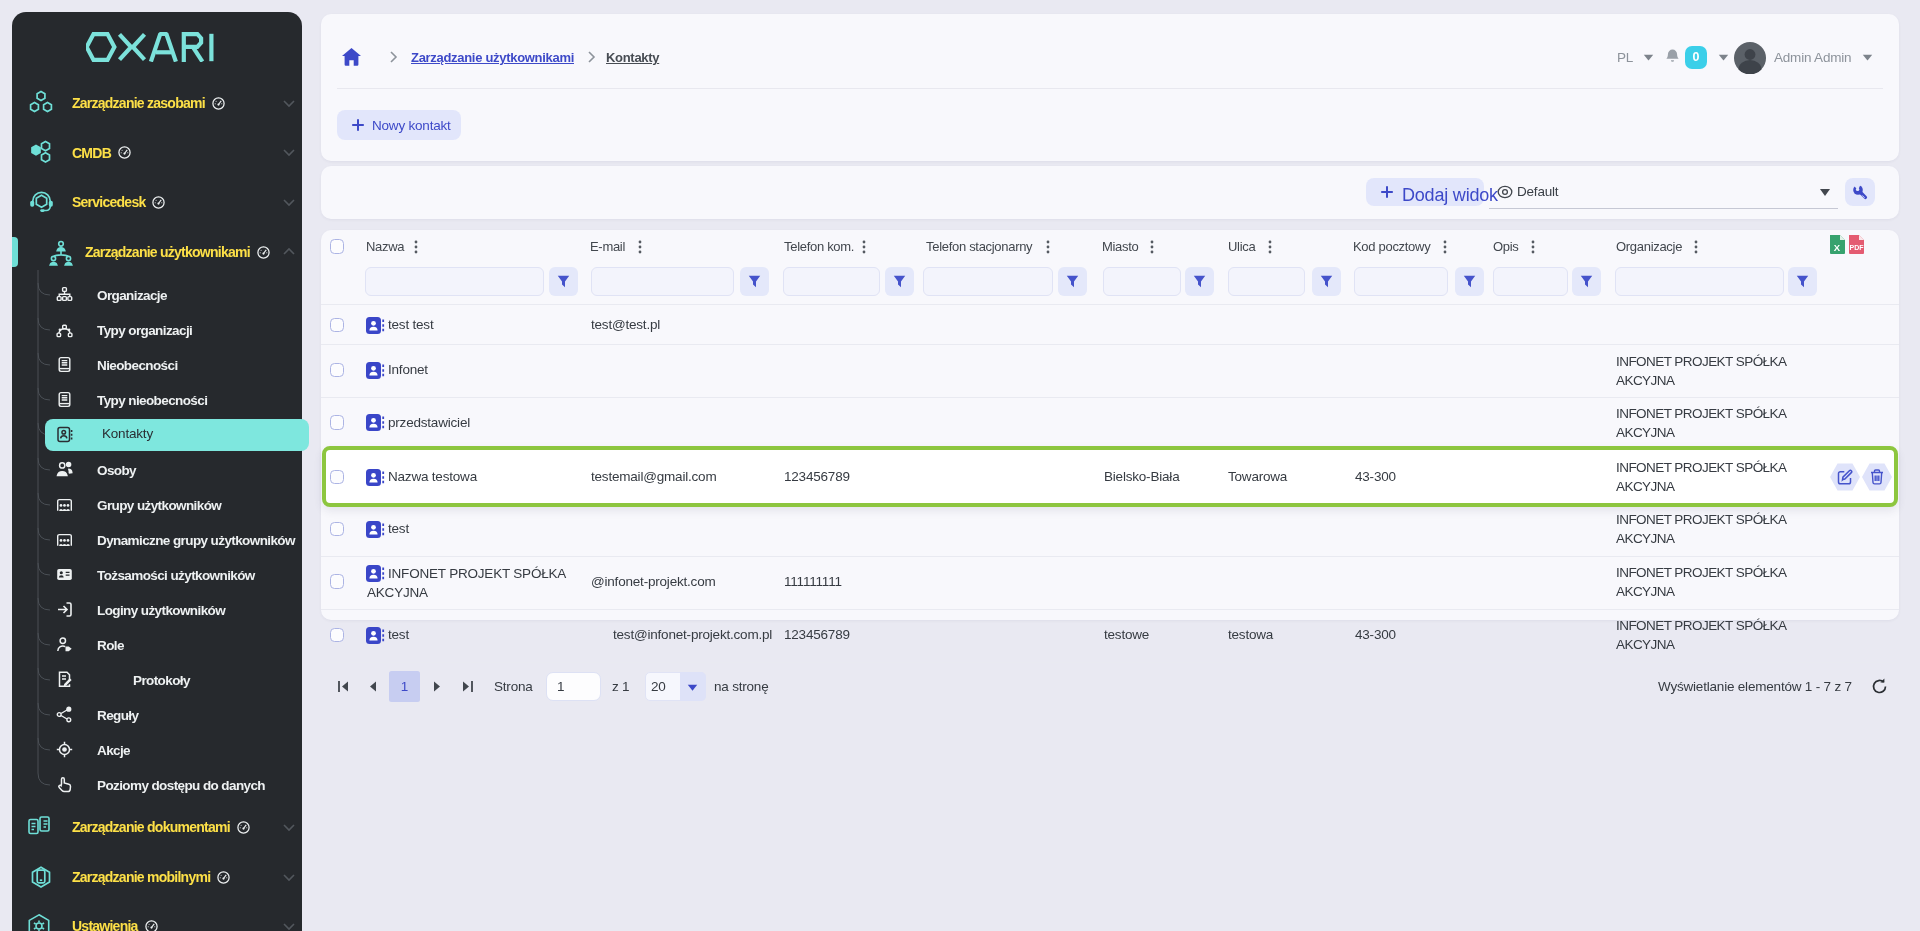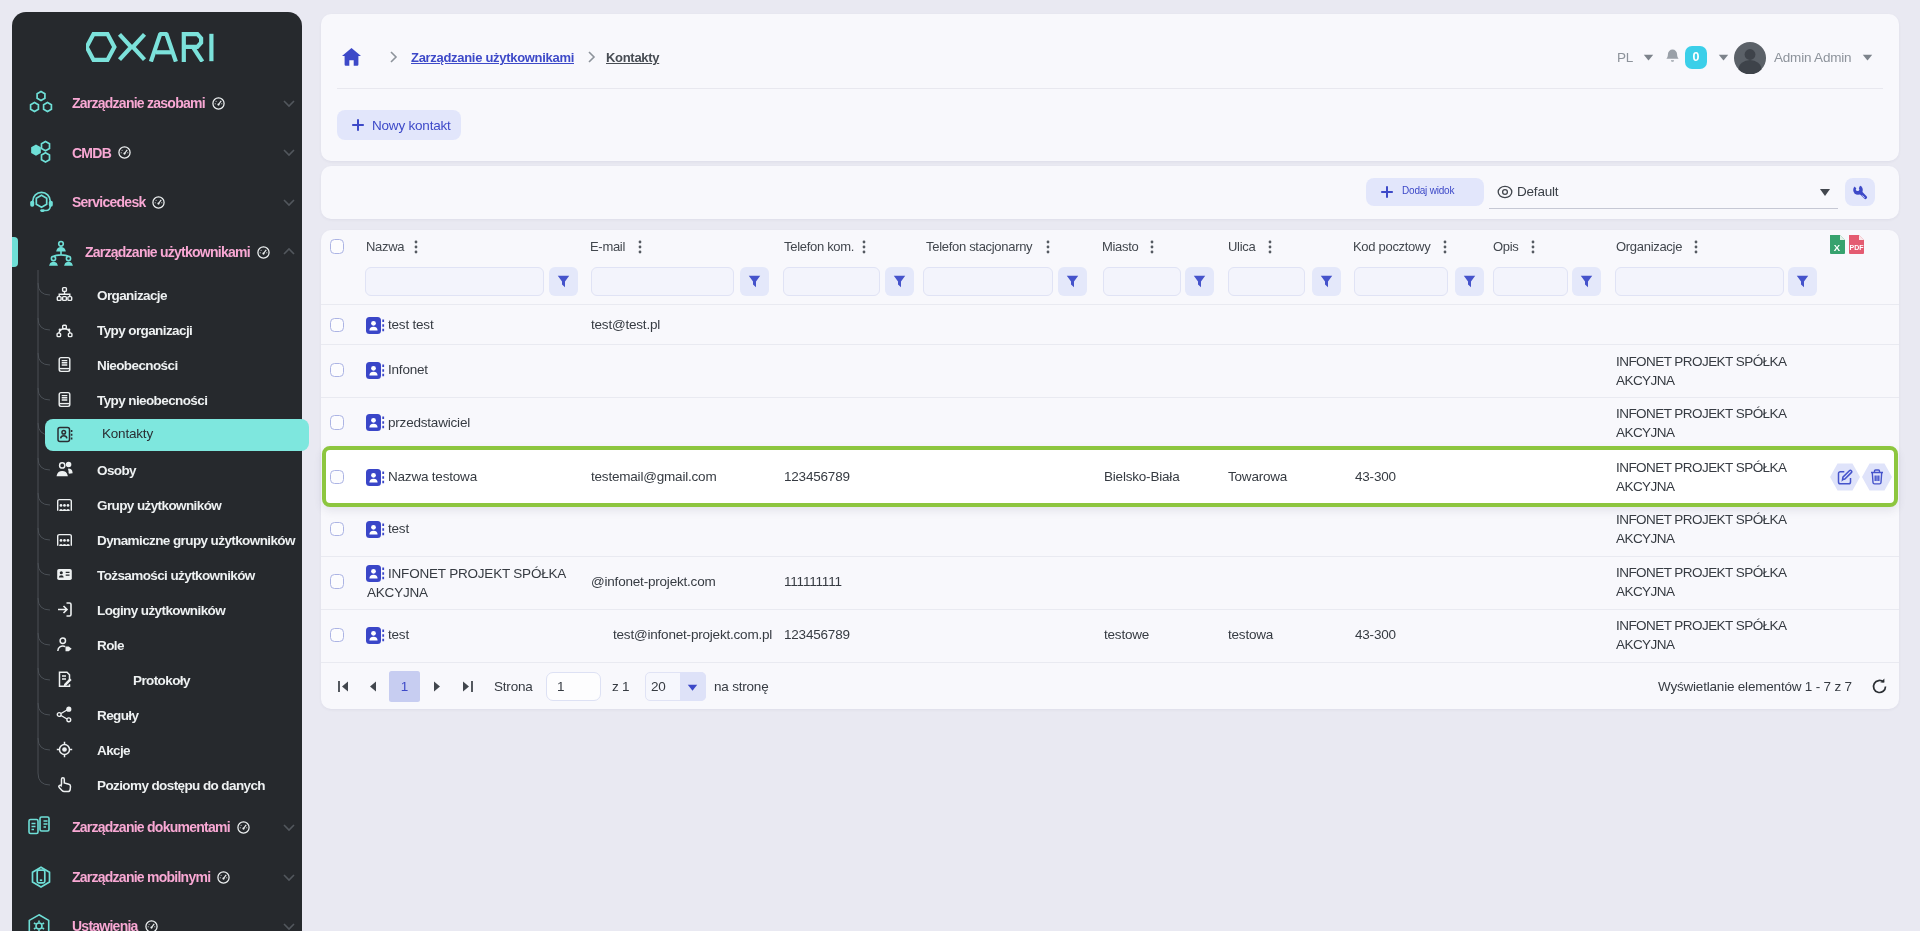--- a/index.html
+++ b/index.html
@@ -2,21 +2,21 @@
 <html><head>
 <meta charset="utf-8">
 <style>
 * { margin:0; padding:0; box-sizing:border-box; }
 html,body { width:1920px; height:931px; overflow:hidden; }
 body { font-family:"Liberation Sans", sans-serif; background:#e9e9f2; position:relative; }
 .abs { position:absolute; }
 #sidebar { position:absolute; left:12px; top:12px; width:290px; height:919px;
   background:#26292d; border-radius:14px 14px 0 0; }
 .mrow { position:absolute; display:flex; align-items:center; gap:7px; height:20px; }
-.mlabel { color:#f9a8d4; font-size:14px; font-weight:700; letter-spacing:-0.75px; white-space:nowrap; }
+.mlabel { color:#fde047; font-size:14px; font-weight:700; letter-spacing:-0.75px; white-space:nowrap; }
 .subrow { position:absolute; display:flex; align-items:center; height:20px; }
 .sublabel { color:#eef1f2; font-size:13.5px; font-weight:700; letter-spacing:-0.6px; white-space:nowrap; }
 .card { position:absolute; left:321px; width:1578px; background:#f8f8fc; border-radius:10px; box-shadow:0 1px 3px rgba(50,50,90,0.06); }
 .hlabel { position:absolute; color:#42474e; font-size:13px; letter-spacing:-0.3px; white-space:nowrap; }
 .cell { position:absolute; color:#363b42; font-size:13.5px; letter-spacing:-0.2px; white-space:nowrap; }
 .cellorg { position:absolute; color:#363b42; font-size:13.5px; letter-spacing:-0.55px; white-space:nowrap; }
 .graytext { position:absolute; color:#8d939b; font-size:13.5px; letter-spacing:-0.2px; white-space:nowrap; }
 .check { position:absolute; width:14.5px; height:14.5px; border:1.7px solid #acb4e4; border-radius:4.5px; background:#fcfcfe; }
 </style>
 </head>
@@ -427,42 +427,42 @@
 <svg class="abs" style="left:30px; top:104px;" width="14" height="14" viewBox="0 0 14 14">
       <path d="M7,1.2 v11.6 M1.2,7 h11.6" stroke="#3d49c8" stroke-width="2"></path>
     </svg>
 <div class="abs" style="left:51px; top:104px; color:#3d49c8; font-size:13.5px; letter-spacing:-0.2px;">Nowy kontakt</div>
 </div>
 <div class="card" style="top:166px; height:53px;">
 <div class="abs" style="left:1045px; top:12px; width:118px; height:28px; background:#e2e6fb; border-radius:8px;"></div>
 <svg class="abs" style="left:1059px; top:19px;" width="14" height="14" viewBox="0 0 14 14">
       <path d="M7,1.2 v11.6 M1.2,7 h11.6" stroke="#3d49c8" stroke-width="2"></path>
     </svg>
-<div class="abs" style="left:1081px; top:19px; color:#3d49c8; font-size:10px; letter-spacing:-0.2px;">Dodaj widok</div>
+<div class="abs" style="left:1081px; top:19px; color:#3d49c8; font-size:18px; letter-spacing:-0.2px;">Dodaj widok</div>
 <svg class="abs" style="left:1176px; top:18px;" width="16" height="16" viewBox="0 0 16 16">
 <g stroke="#42474e" stroke-width="1.3" fill="none">
         <ellipse cx="8" cy="8" rx="6.8" ry="5.6"></ellipse>
         <circle cx="8" cy="8" r="2.4"></circle>
       </g>
     </svg>
 <div class="abs" style="left:1196px; top:18px; color:#3a3f46; font-size:13.5px; letter-spacing:-0.2px;">Default</div>
 <div class="abs" style="left:1168px; top:42px; width:349px; height:1px; background:#c6c8d4;"></div>
 <svg class="abs" style="left:1498px; top:22px;" width="12" height="9" viewBox="0 0 12 9">
       <path d="M1,1 L6,8 L11,1 Z" fill="#42474e"></path>
     </svg>
 <div class="abs" style="left:1524px; top:12px; width:30px; height:28px; background:#e2e6fb; border-radius:8px;"></div>
 <svg class="abs" style="left:1531px; top:18px;" width="16" height="16" viewBox="0 0 16 16">
 <circle cx="6" cy="6" r="4.8" fill="#3d49c8"></circle>
 <path d="M6,6 L1.2,1.2 L8.6,0.4 Z" fill="#e2e6fb"></path>
 <circle cx="5.6" cy="5.4" r="1.7" fill="#e2e6fb"></circle>
 <path d="M8.8,8.8 L13.4,13.4" stroke="#3d49c8" stroke-width="3.4" stroke-linecap="round"></path>
 <path d="M10.2,11.4 L12.6,13.8" stroke="#e2e6fb" stroke-width="0.9"></path>
 </svg>
 </div>
-<div class="card" style="top:230px; height:479px;">
+<div class="card" style="top:230px; height:390px;">
 <div class="check" style="left:8.5px; top:9px;"></div>
 <div class="hlabel" style="left:45px; top:8.5px;">Nazwa</div>
 <svg class="abs" style="left:93px; top:9.5px;" width="4" height="14" viewBox="0 0 4 14">
 <circle cx="2" cy="2" r="1.4" fill="#555a61"></circle>
       <circle cx="2" cy="7" r="1.4" fill="#555a61"></circle>
       <circle cx="2" cy="12" r="1.4" fill="#555a61"></circle>
     </svg>
 <div class="hlabel" style="left:269px; top:8.5px;">E-mail</div>
 <svg class="abs" style="left:317px; top:9.5px;" width="4" height="14" viewBox="0 0 4 14">
 <circle cx="2" cy="2" r="1.4" fill="#555a61"></circle>

